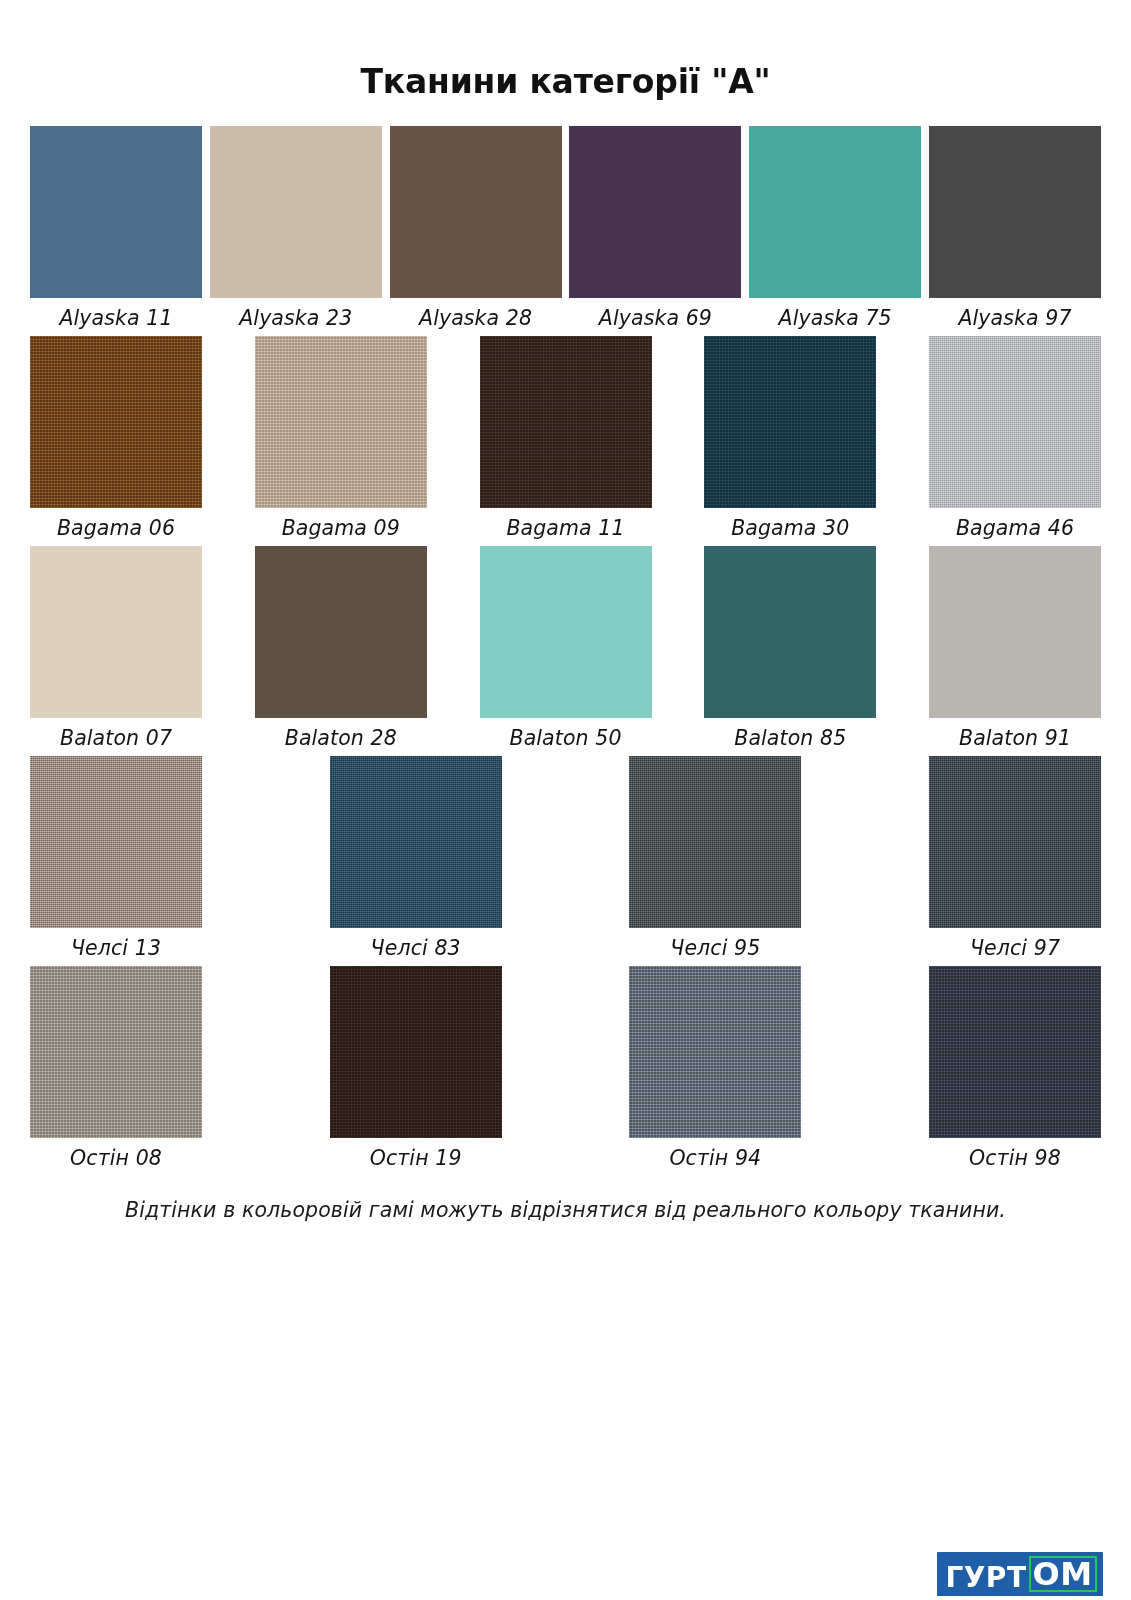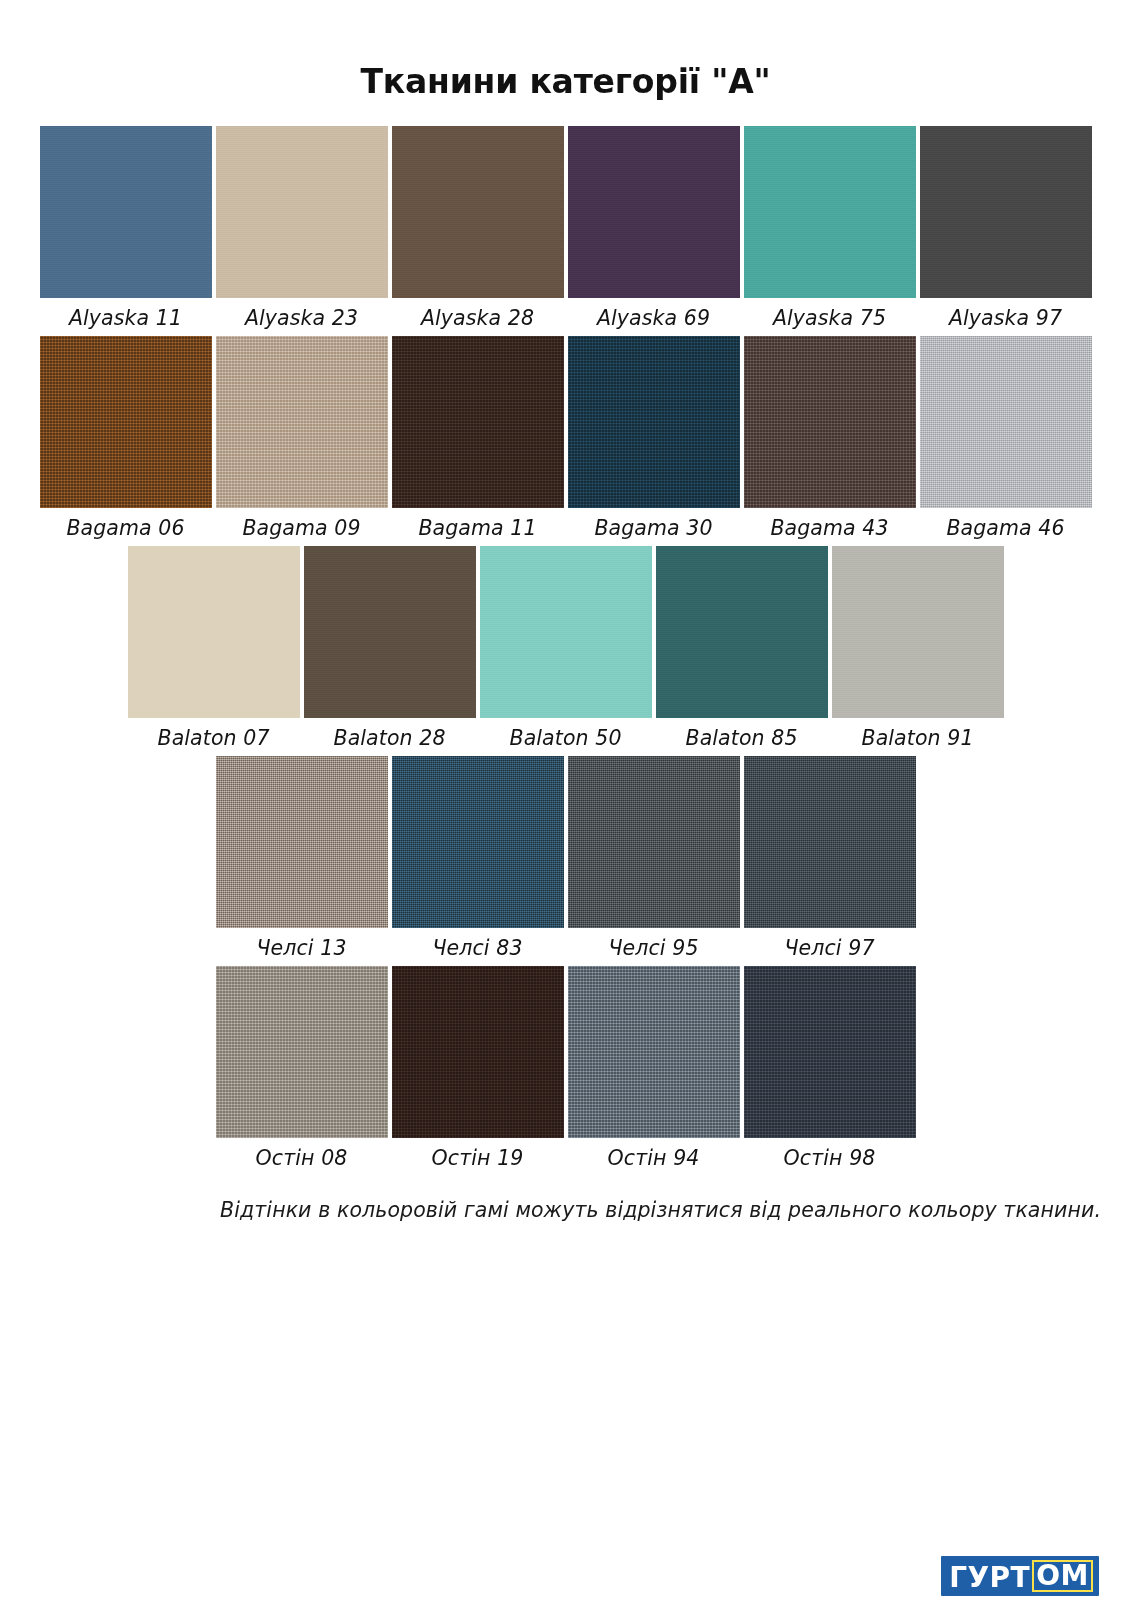--- a/index.html
+++ b/index.html
@@ -37,21 +37,21 @@
     line-height: 1.1;
     font-family: "DejaVu Sans", "Liberation Sans", sans-serif;
   }
 
   
   .grid {
     margin-top: 26px;
   }
   .row {
     display: flex;
-    justify-content: center;
+    justify-content: space-between;
     gap: 4px;
     margin-bottom: 4px;
   }
   .cell {
     width: 172px;
     display: flex;
     flex-direction: column;
     align-items: center;
   }
   .swatch {
@@ -99,21 +99,21 @@
     color: #141414;
     padding-top: 8px;
     padding-bottom: 2px;
     white-space: nowrap;
     letter-spacing: 0.1px;
     font-family: "DejaVu Sans", "Liberation Sans", sans-serif;
   }
 
   
   .note {
-    text-align: right;
+    text-align: center;
     font-size: 20.5px;
     font-style: italic;
     color: #1a1a1a;
     margin-top: 26px;
     letter-spacing: 0.1px;
     font-family: "DejaVu Sans", "Liberation Sans", sans-serif;
   }
 
   
   .logo-wrap {
@@ -133,25 +133,25 @@
   .logo-gurt {
     color: #ffffff;
     font-size: 28px;
     font-weight: bold;
     letter-spacing: 0.5px;
     line-height: 1;
     font-family: "DejaVu Sans", "Liberation Sans", sans-serif;
   }
   .logo-om {
     color: #ffffff;
-    font-size: 28px;
+    font-size: 32px;
     font-weight: bold;
     letter-spacing: 0.5px;
     line-height: 1;
-    border: 2px solid #fde047;
+    border: 2px solid #22c55e;
     padding: 0 2px;
     margin-left: 2px;
     font-family: "DejaVu Sans", "Liberation Sans", sans-serif;
   }
   .logo-sub {
     margin-top: 3px;
     font-size: 11px;
     font-weight: bold;
     letter-spacing: 1.6px;
     color: #1f5fa8;
@@ -201,24 +201,20 @@
           <div class="swatch tex-coarse" style="background-color: rgb(189, 171, 153);"></div>
           <div class="label">Bagama 09</div>
         </div>
         <div class="cell">
           <div class="swatch tex-coarse" style="background-color: rgb(60, 42, 34);"></div>
           <div class="label">Bagama 11</div>
         </div>
         <div class="cell">
           <div class="swatch tex-coarse" style="background-color: rgb(29, 60, 78);"></div>
           <div class="label">Bagama 30</div>
-        </div>
-        <div class="cell">
-          <div class="swatch tex-coarse" style="background-color: rgb(88, 72, 67);"></div>
-          <div class="label">Bagama 43</div>
         </div>
         <div class="cell">
           <div class="swatch tex-weave" style="background-color: rgb(180, 182, 186);"></div>
           <div class="label">Bagama 46</div>
         </div>
       </div>
       <div class="row">
         <div class="cell">
           <div class="swatch tex-smooth" style="background-color: rgb(221, 211, 188);"></div>
           <div class="label">Balaton 07</div>

